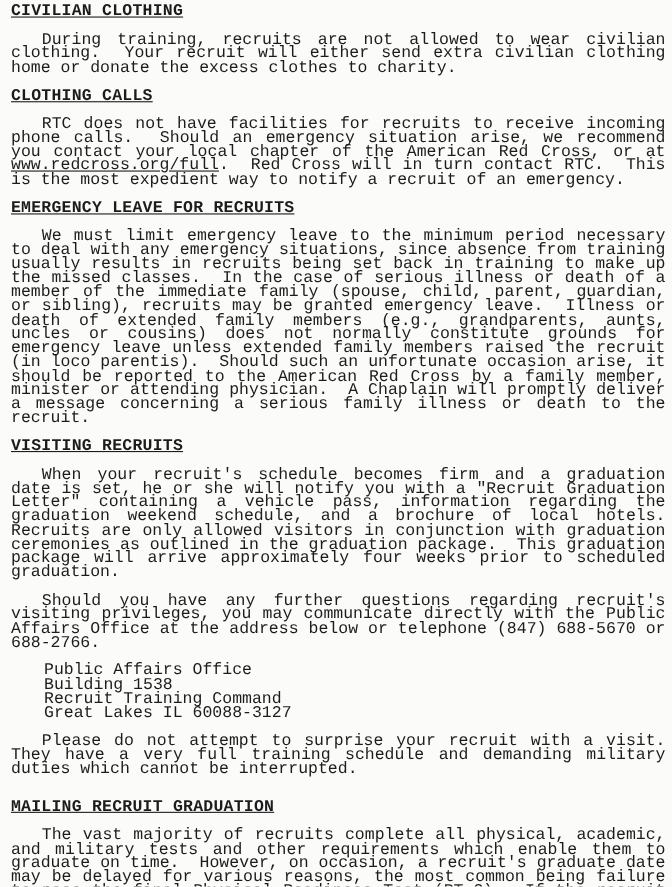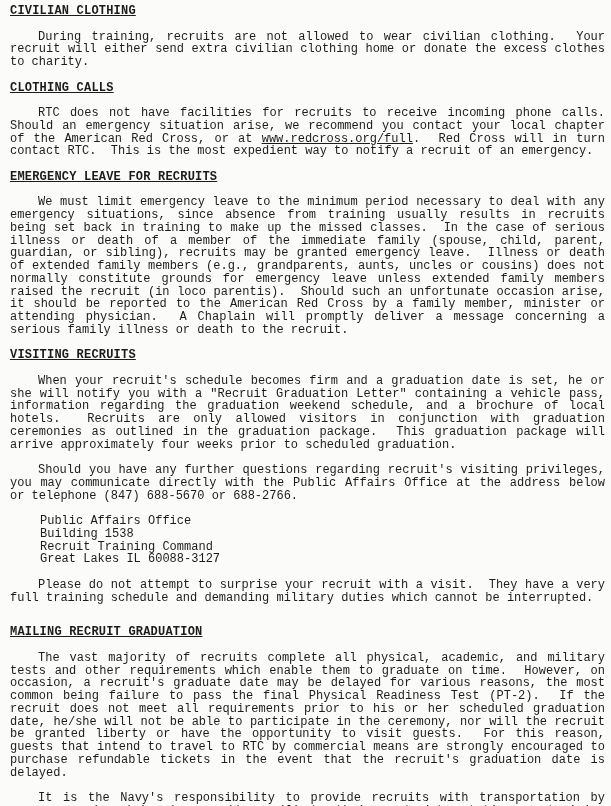--- a/index.html
+++ b/index.html
@@ -10,21 +10,21 @@
     height: 806px;
     background: #fbfbfa;
     overflow: hidden;
   }
   .page {
     box-sizing: border-box;
     width: 611px;
     height: 806px;
     padding: 5px 6px 0 10px;
     font-family: "Liberation Mono", "DejaVu Sans Mono", monospace;
-    font-size: 12px;
+    font-size: 15px;
     line-height: 12.75px;
     color: #1c1c1c;
     overflow: hidden;
   }
   section { margin: 0; }
   .heading {
     font-weight: bold;
     text-decoration: underline;
     text-underline-offset: 1px;
     letter-spacing: 0.2px;

